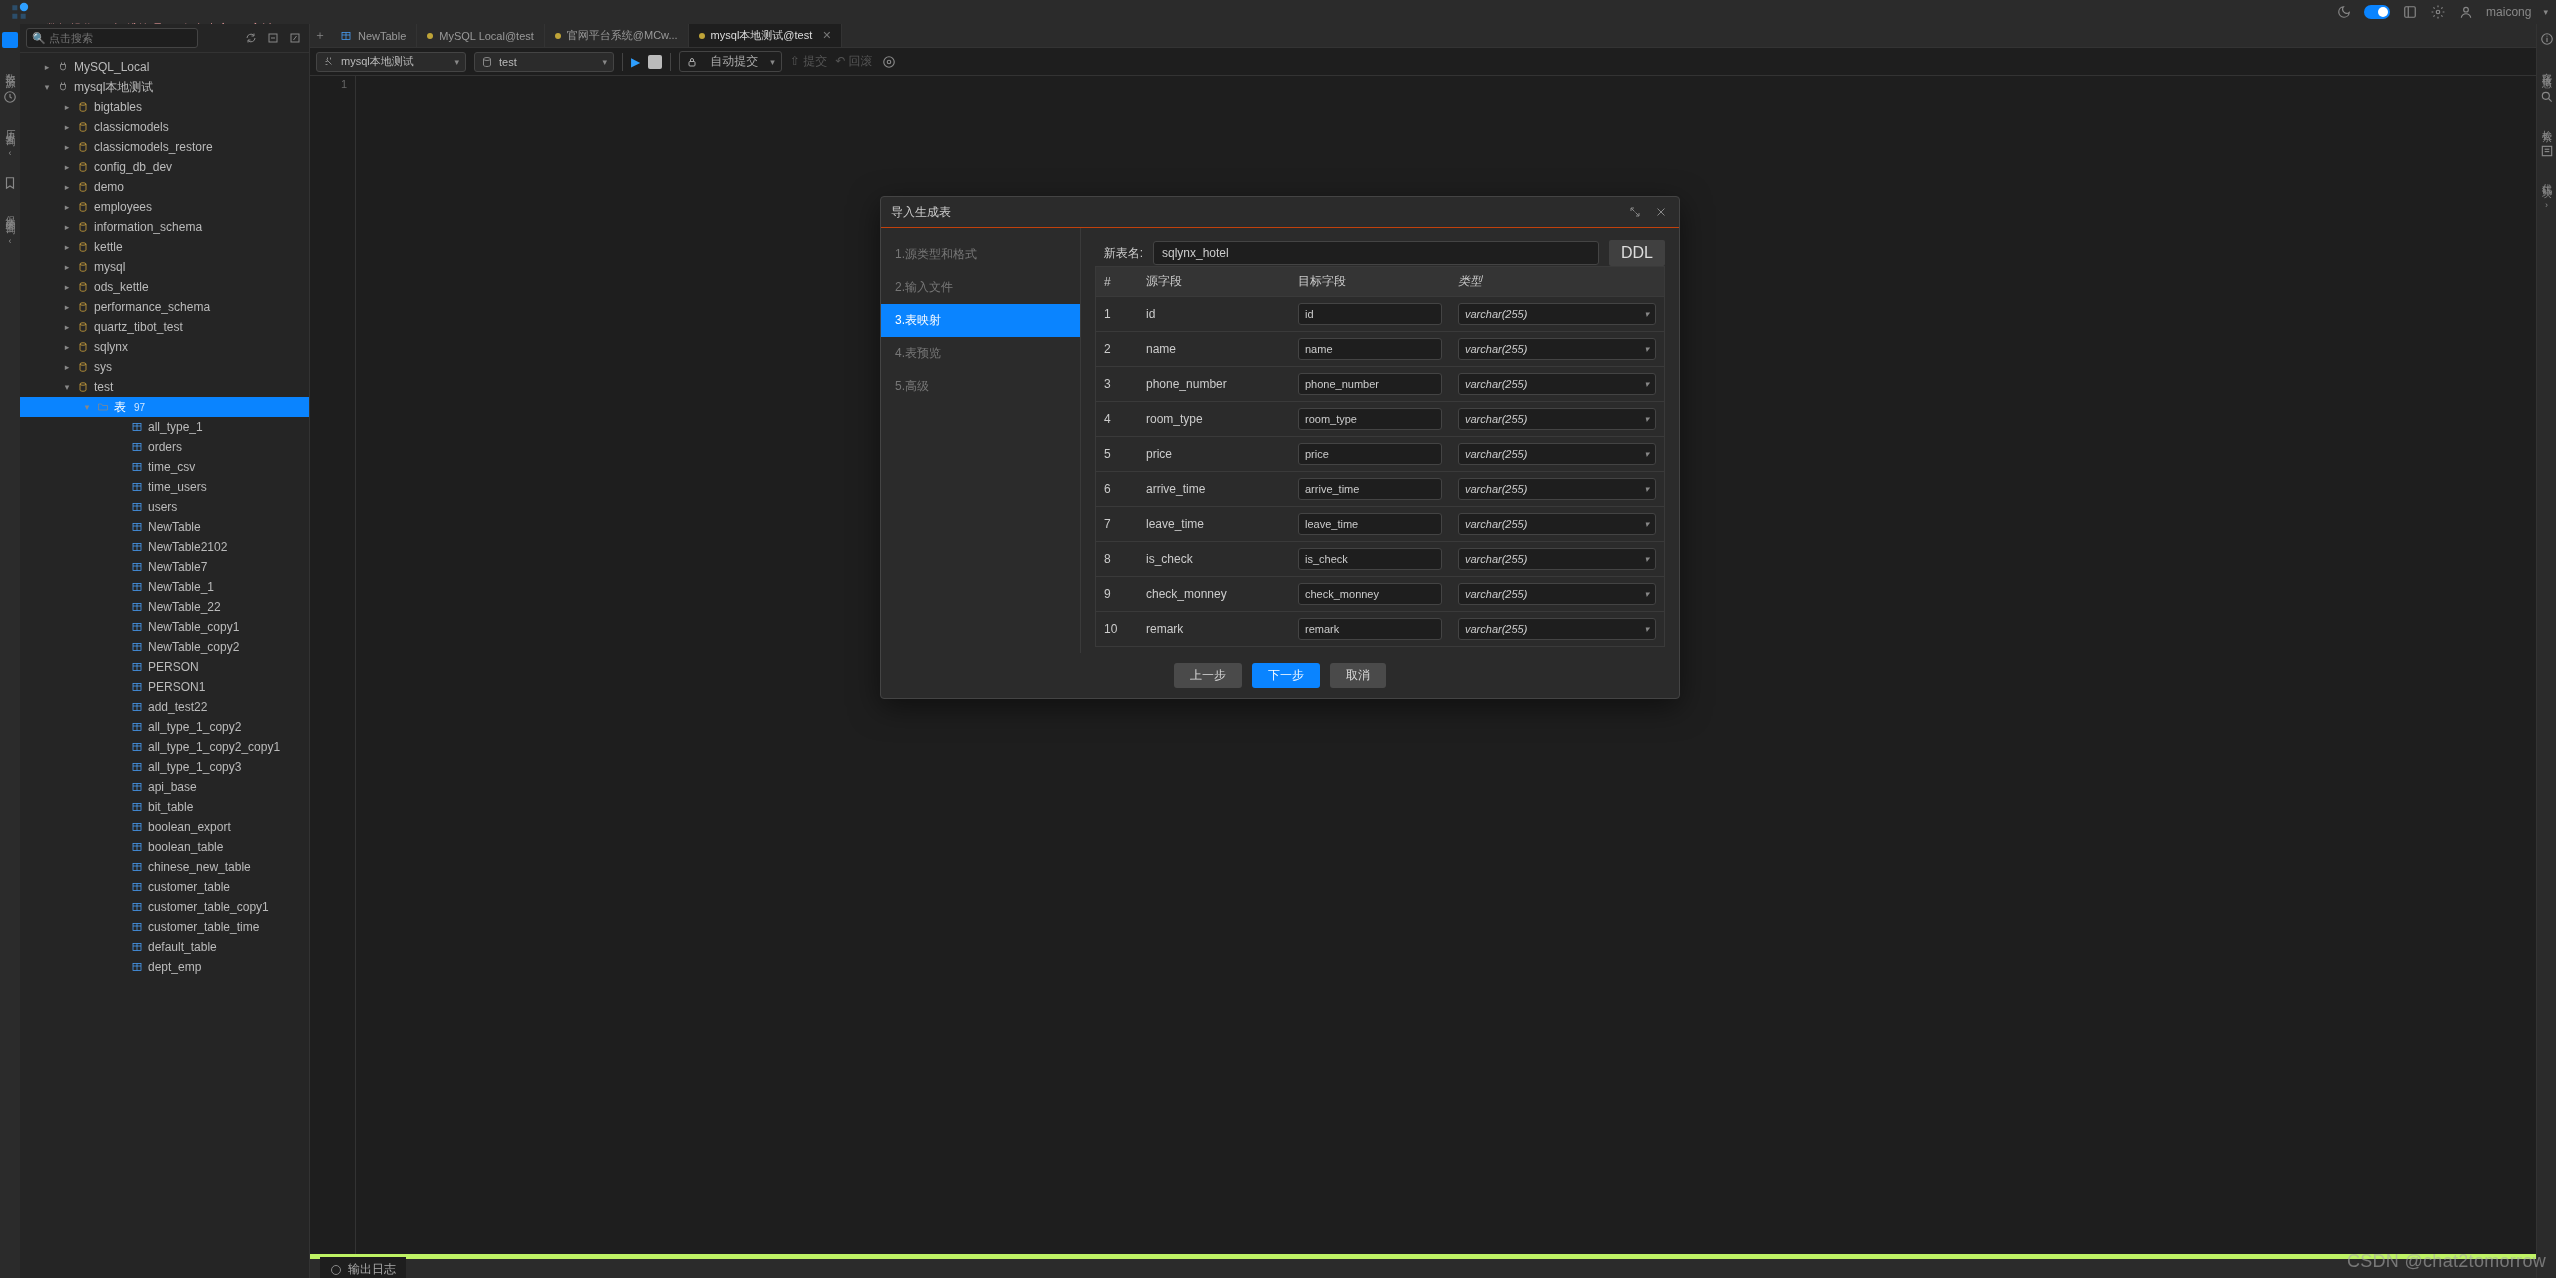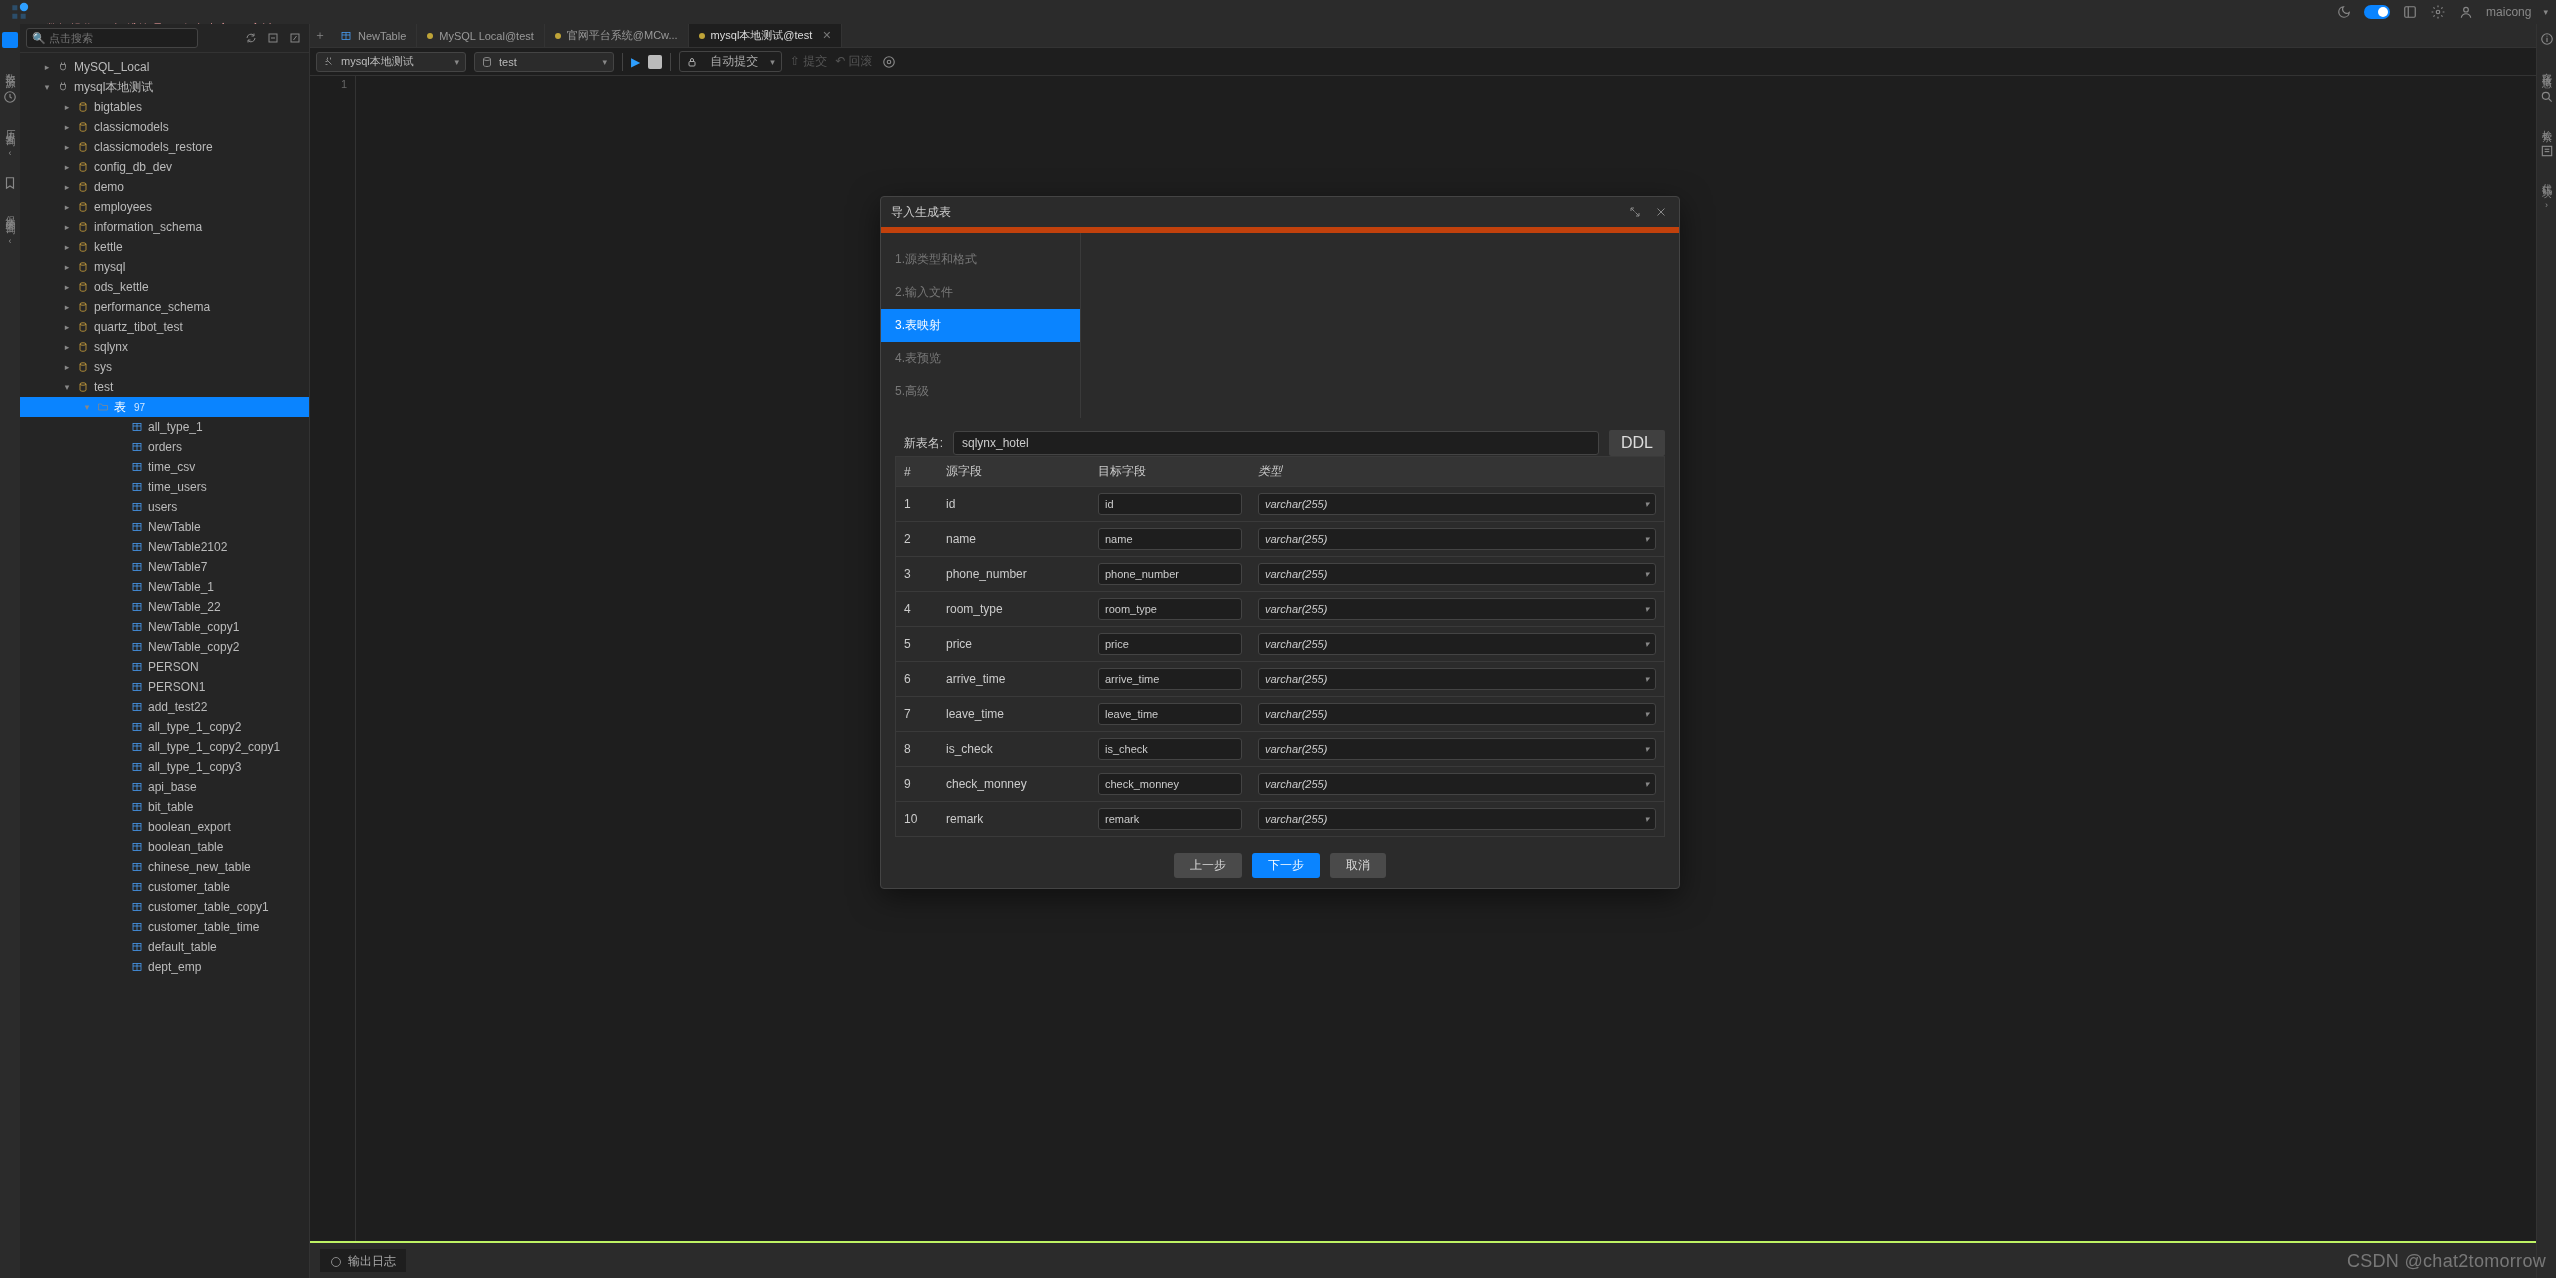--- a/index.html
+++ b/index.html
@@ -47,27 +47,27 @@
   .tb-sel.narrow{min-width:140px}
   .divider { width:1px; height:18px; background:#444; }
   .runbtn { color:#2e9fff; cursor:pointer; font-size:12px; }
   .stopbtn { width:14px; height:14px; background:#bbb; border-radius:2px; cursor:pointer; }
   .autocommit { display:flex; align-items:center; gap:12px; border:1px solid #444; border-radius:3px; padding:1px 6px; color:#aaa; cursor:pointer; }
   .tb-link { color:#888; cursor:pointer; }
   .tb-link.disabled { color:#555; }
   .editor { flex:1; display:flex; }
   .gutter { width:46px; background:#1e1e1e; border-right:1px solid #333; color:#666; text-align:right; padding:2px 8px 0 0; font-size:11px; }
   .editarea { flex:1; }
-  .bottombar { height:37px; background:#2b2b2b; border-top:2px solid #bef264; display:flex; align-items:center; padding:0 10px; color:#888; gap:8px; }
+  .bottombar { height:24px; background:#2b2b2b; border-top:5px solid #bef264; display:flex; align-items:center; padding:0 10px; color:#888; gap:8px; }
   .log-tab { background:#1e1e1e; padding:2px 10px; border-top:2px solid transparent; color:#aaa; display:flex; align-items:center; gap:6px; }
   
   .modal { position:absolute; left:880px; top:196px; width:800px; background:#2b2b2b; border:1px solid #444; border-radius:4px; box-shadow:0 8px 30px rgba(0,0,0,.5); display:flex; flex-direction:column; }
   .modal-hd { height:30px; display:flex; align-items:center; justify-content:space-between; padding:0 10px; color:#ccc; }
   .modal-hd .mtools { display:flex; gap:10px; color:#888; }
-  .modal-body { display:flex; border-top:6px solid #c2410c;flex-direction:column; }
+  .modal-body { display:flex; border-top:1px solid #c2410c; }
   .m-steps { width:200px; border-right:1px solid #3a3a3a; padding:10px 0; }
   .m-step { padding:8px 14px; color:#777; cursor:pointer; }
   .m-step.active { background:#0a84ff; color:#fff; }
   .m-right { flex:1; padding:12px 14px 6px 14px; display:flex; flex-direction:column; gap:0; }
   .fr-row { display:flex; align-items:center; gap:10px; }
   .fr-row label { color:#ccc; font-size:12px; width:48px; text-align:right; }
   .fr-row input.text { flex:1; background:#1e1e1e; border:1px solid #444; border-radius:3px; height:24px; color:#ccc; padding:0 8px; font-size:12px; }
   .ddlbtn { background:#404040; border:none; color:#ddd; padding:4px 12px; border-radius:2px; cursor:pointer; font-size:16px; }
   .maptbl { border:1px solid #3a3a3a; }
   .maptbl .mrow { display:flex; border-bottom:1px solid #3a3a3a; }

